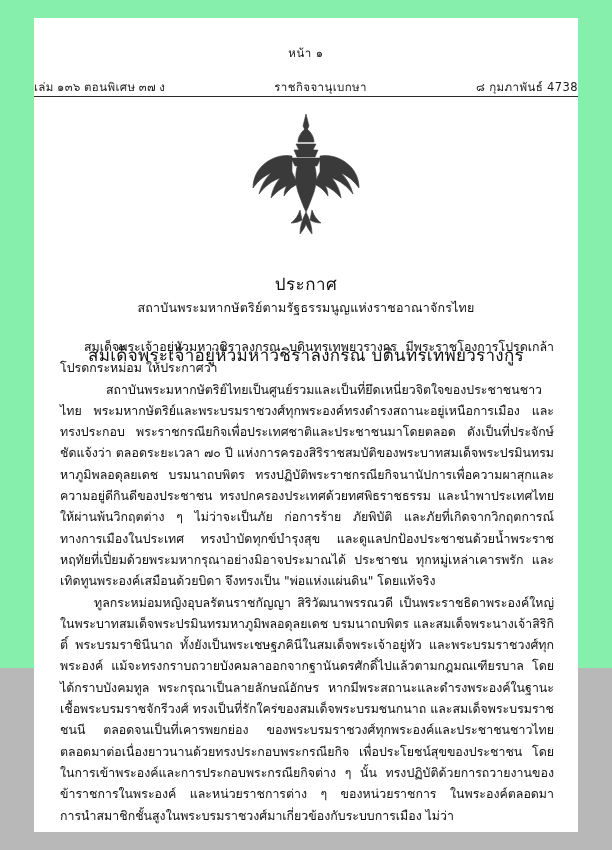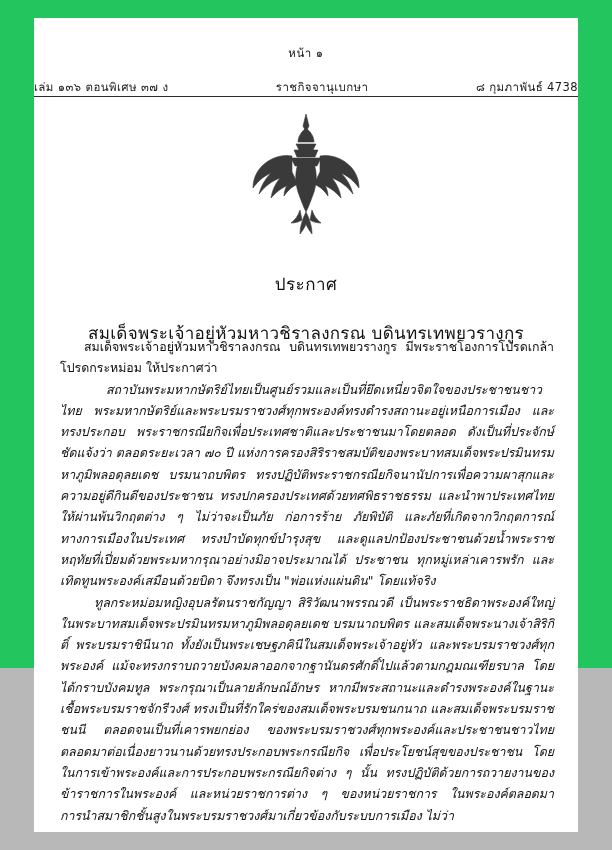--- a/index.html
+++ b/index.html
@@ -12,21 +12,21 @@
     height: 850px;
     overflow: hidden;
     font-family: "DejaVu Sans", "Liberation Sans", sans-serif;
   }
   .page {
     position: absolute;
     left: 0;
     top: 0;
     width: 612px;
     height: 668px;
-    background: #22c55e;
+    background: #86efac;
     box-sizing: border-box;
   }
   .paper-inner {
     position: absolute;
     left: 34px;
     top: 18px;
     width: 544px;
     height: 814px;
     background: #ffffff;
   }
@@ -56,21 +56,21 @@
     position: absolute;
     left: 34px;
     right: 34px;
     top: 78px;
     display: flex;
     align-items: baseline;
     justify-content: space-between;
     font-size: 11.5px;
     color: #1a1a1a;
   }
-  .hdr-left { white-space: nowrap; letter-spacing: 0.4px; }
+  .hdr-left { white-space: nowrap; letter-spacing: 0.4px; font-family: Liberation Serif, serif; }
   .hdr-center { white-space: nowrap; letter-spacing: 0.4px; }
   .hdr-right { white-space: nowrap; letter-spacing: 0.4px; }
 
   
   .emblem-wrap {
     position: absolute;
     left: 0;
     right: 0;
     top: 112px;
     display: flex;
@@ -119,21 +119,21 @@
     top: 336px;
     font-size: 12.4px;
     line-height: 21.3px;
     color: #111;
     text-align: justify;
     text-justify: inter-word;
   }
   .para {
     margin: 0 0 0 0;
   }
-  .para + .para { margin-top: 0px; font-style: italic; }
+  .para + .para { margin-top: 0px; }
   .indent-1 { text-indent: 24px; }
   .indent-2 { text-indent: 46px; }
   .indent-3 { text-indent: 34px; }
 </style>
 </head>
 <body>
 
 <div class="page">
   <div class="paper-inner"></div>
 
@@ -171,20 +171,21 @@
         <path d="M60 98 c-2 6 -5 10 -9 13 c4 0 8 -1 11 -3 z"></path>
         <path d="M72 98 c2 6 5 10 9 13 c-4 0 -8 -1 -11 -3 z"></path>
 
         <path d="M66 100 c-4 8 -6 15 -6 22 c3 -4 5 -7 6 -10 c1 3 3 6 6 10 c0 -7 -2 -14 -6 -22 z"></path>
       </g>
     </svg>
   </div>
 
   <div class="title-block">
     <div class="doc-title">ประกาศ</div>
+    <div class="doc-subtitle">สถาบันพระมหากษัตริย์ตามรัฐธรรมนูญแห่งราชอาณาจักรไทย</div>
     <div class="royal-name">สมเด็จพระเจ้าอยู่หัวมหาวชิราลงกรณ  บดินทรเทพยวรางกูร</div>
   </div>
 
   <div class="body-text">
     <p class="para indent-1">สมเด็จพระเจ้าอยู่หัวมหาวชิราลงกรณ บดินทรเทพยวรางกูร มีพระราชโองการโปรดเกล้าโปรดกระหม่อม ให้ประกาศว่า</p>
     <p class="para indent-2">สถาบันพระมหากษัตริย์ไทยเป็นศูนย์รวมและเป็นที่ยึดเหนี่ยวจิตใจของประชาชนชาวไทย พระมหากษัตริย์และพระบรมราชวงศ์ทุกพระองค์ทรงดำรงสถานะอยู่เหนือการเมือง และทรงประกอบ พระราชกรณียกิจเพื่อประเทศชาติและประชาชนมาโดยตลอด ดังเป็นที่ประจักษ์ชัดแจ้งว่า ตลอดระยะเวลา ๗๐ ปี แห่งการครองสิริราชสมบัติของพระบาทสมเด็จพระปรมินทรมหาภูมิพลอดุลยเดช บรมนาถบพิตร ทรงปฏิบัติพระราชกรณียกิจนานัปการเพื่อความผาสุกและความอยู่ดีกินดีของประชาชน ทรงปกครองประเทศด้วยทศพิธราชธรรม และนำพาประเทศไทยให้ผ่านพ้นวิกฤตต่าง ๆ ไม่ว่าจะเป็นภัย ก่อการร้าย ภัยพิบัติ และภัยที่เกิดจากวิกฤตการณ์ทางการเมืองในประเทศ ทรงบำบัดทุกข์บำรุงสุข และดูแลปกป้องประชาชนด้วยน้ำพระราชหฤทัยที่เปี่ยมด้วยพระมหากรุณาอย่างมิอาจประมาณได้ ประชาชน ทุกหมู่เหล่าเคารพรัก และเทิดทูนพระองค์เสมือนด้วยบิดา จึงทรงเป็น "พ่อแห่งแผ่นดิน" โดยแท้จริง</p>
     <p class="para indent-3">ทูลกระหม่อมหญิงอุบลรัตนราชกัญญา สิริวัฒนาพรรณวดี เป็นพระราชธิดาพระองค์ใหญ่ ในพระบาทสมเด็จพระปรมินทรมหาภูมิพลอดุลยเดช บรมนาถบพิตร และสมเด็จพระนางเจ้าสิริกิติ์ พระบรมราชินีนาถ ทั้งยังเป็นพระเชษฐภคินีในสมเด็จพระเจ้าอยู่หัว และพระบรมราชวงศ์ทุกพระองค์ แม้จะทรงกราบถวายบังคมลาออกจากฐานันดรศักดิ์ไปแล้วตามกฎมณเฑียรบาล โดยได้กราบบังคมทูล พระกรุณาเป็นลายลักษณ์อักษร หากมีพระสถานะและดำรงพระองค์ในฐานะเชื้อพระบรมราชจักรีวงศ์ ทรงเป็นที่รักใคร่ของสมเด็จพระบรมชนกนาถ และสมเด็จพระบรมราชชนนี ตลอดจนเป็นที่เคารพยกย่อง ของพระบรมราชวงศ์ทุกพระองค์และประชาชนชาวไทยตลอดมาต่อเนื่องยาวนานด้วยทรงประกอบพระกรณียกิจ เพื่อประโยชน์สุขของประชาชน โดยในการเข้าพระองค์และการประกอบพระกรณียกิจต่าง ๆ นั้น ทรงปฏิบัติด้วยการถวายงานของข้าราชการในพระองค์ และหน่วยราชการต่าง ๆ ของหน่วยราชการ ในพระองค์ตลอดมา การนำสมาชิกชั้นสูงในพระบรมราชวงศ์มาเกี่ยวข้องกับระบบการเมือง ไม่ว่า</p>
   </div>
 </div>
 

